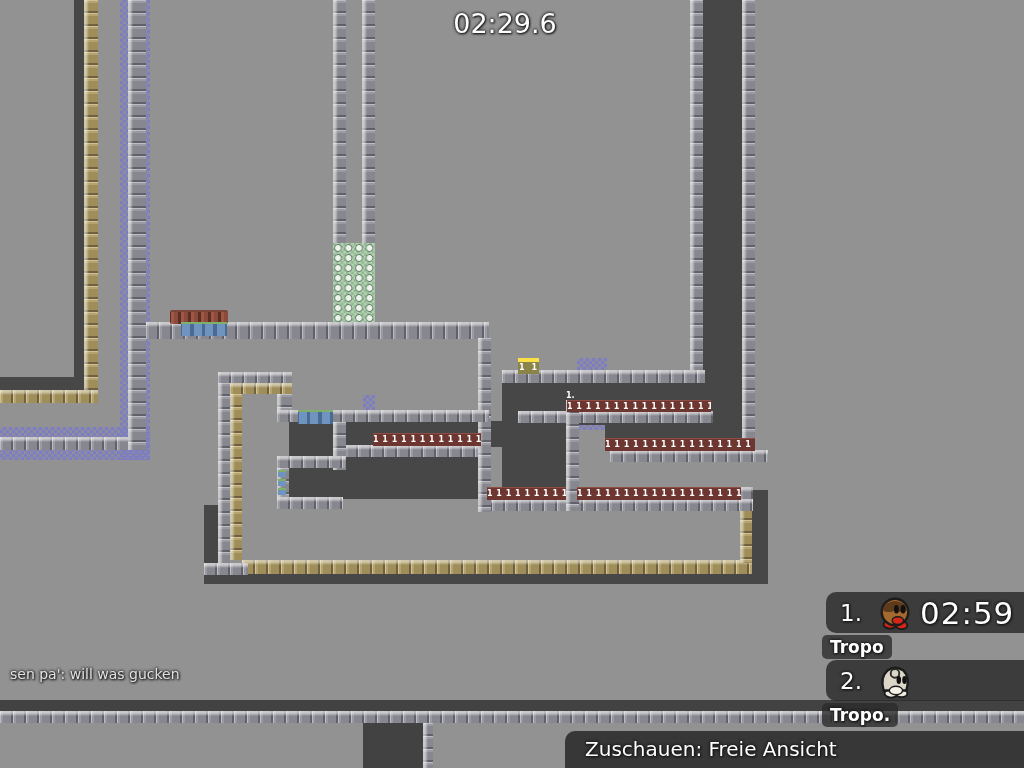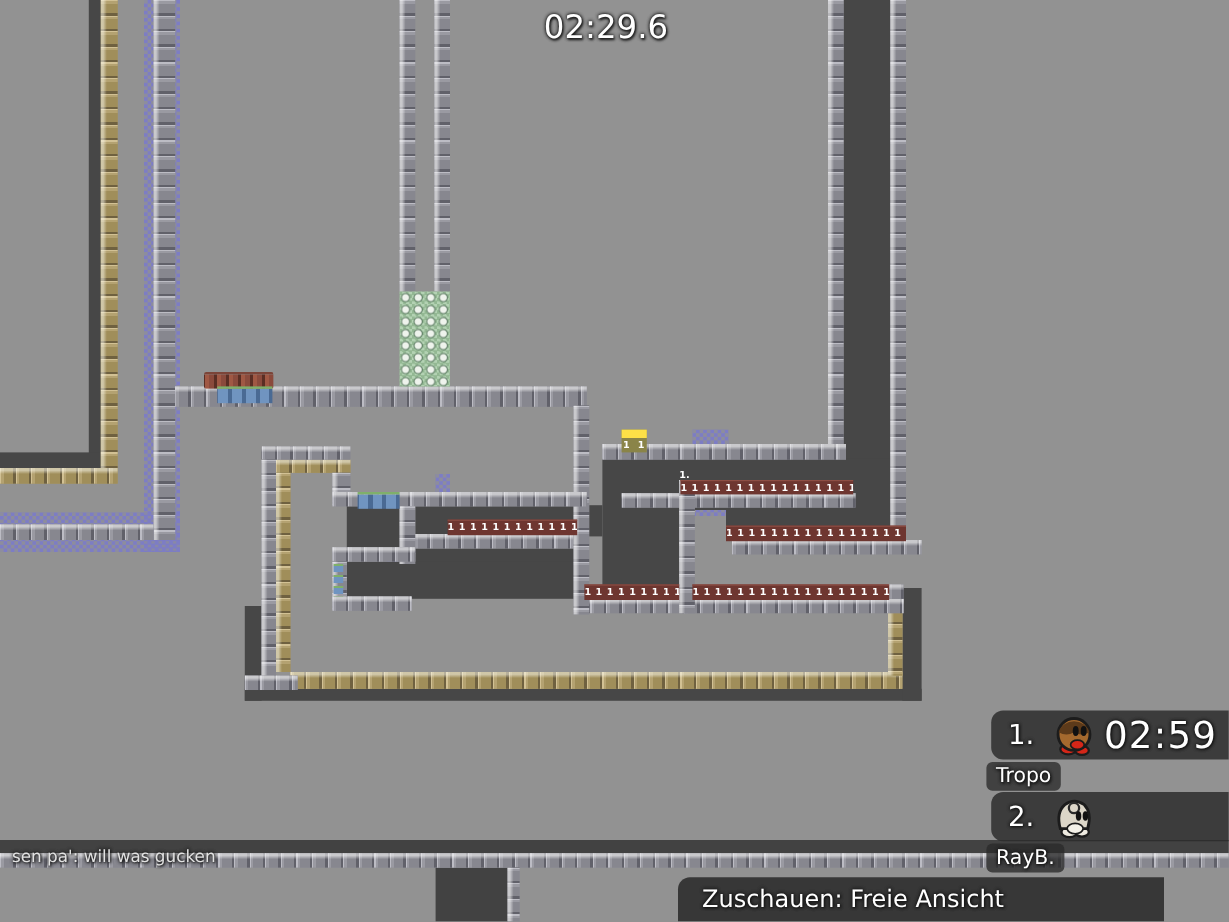--- a/index.html
+++ b/index.html
@@ -32,44 +32,44 @@
   
   .g{background-color:#93b893;
      background-image:
        radial-gradient(circle at 5px 5px,#eef3ec 2.5px,#5c7a62 3.4px,rgba(0,0,0,0) 4.2px),
        conic-gradient(#b3d2b3 25%,transparent 0 50%,#b3d2b3 0 75%,transparent 0);
      background-size:10.5px 10px,5.2px 5.2px;}
   
   .r{background:#6e3630;border-top:1px solid #8e4e44;color:#fff;
      font:bold 8px "DejaVu Sans",sans-serif;letter-spacing:.5px;line-height:11px;
      text-align:center;white-space:nowrap;overflow:hidden;}
-  .o{background:#8a8448;border-top:7px solid #fde047;color:#fff;
+  .o{background:#8a8448;border-top:4px solid #fde047;color:#fff;
      font:bold 8px "DejaVu Sans",sans-serif;letter-spacing:2px;line-height:11px;
      text-align:right;white-space:nowrap;overflow:hidden;}
   .lone{color:#fff;font:bold 8px "DejaVu Sans",sans-serif;line-height:9px;}
   
   .pk{background:repeating-linear-gradient(90deg,#5a2e24 0 1px,#a05844 1px 4px,#8a4a3c 4px 8px,#5a2e24 8px 10px);
       border-top:2px solid #7c4438;border-radius:2px;}
   .sp{background:repeating-linear-gradient(90deg,#4a6a94 0 1px,#7094c0 1px 9px,#4a6a94 9px 11.5px);
       border-top:2px solid #7fb06a;}
   .spv{background:repeating-linear-gradient(180deg,#7fb06a 0 2px,#6f94c0 2px 7px,rgba(0,0,0,0) 7px 9px);}
 
   
   .outline{text-shadow:0 0 3px rgba(20,20,20,.9),0 0 3px rgba(20,20,20,.9),1px 1px 2px rgba(20,20,20,.8);}
   #timer{position:absolute;top:8px;left:505px;transform:translateX(-50%);
          color:#fff;font-size:27px;}
-  #chat{position:absolute;left:10px;top:666px;color:#e2e2e2;font-size:14px;line-height:16px;margin-top:40px;}
+  #chat{position:absolute;left:10px;top:666px;color:#e2e2e2;font-size:14px;line-height:16px;}
   .sb-row{position:absolute;left:826px;width:198px;height:41px;background:rgba(42,42,42,.82);
           border-radius:10px 0 0 10px;display:flex;align-items:center;color:#fff;}
   .sb-rank{font-size:23px;margin-left:14px;width:30px;}
   .sb-time{font-size:31px;margin-left:6px;letter-spacing:1px;}
   .sb-name{position:absolute;left:822px;height:24px;background:rgba(42,42,42,.78);
-           border-radius:5px;color:#fff;font-size:17px;line-height:24px;padding:0 8px;}
+           border-radius:5px;color:#fff;font-size:17px;line-height:24px;padding:0 8px;font-weight:bold;}
   .avatar{width:38px;height:38px;margin-left:6px;flex:0 0 auto;}
-  #spectate{position:absolute;left:565px;top:731px;width:405px;height:37px;
+  #spectate{position:absolute;left:565px;top:731px;width:459px;height:37px;
             background:rgba(48,48,48,.92);border-radius:10px 0 0 0;
             color:#fff;font-size:20px;line-height:37px;padding-left:20px;box-sizing:border-box;}
 </style>
 </head>
 <body>
 
 <div id="screen">
 
   <i class="m c" style="left:120px;top:0;width:30px;height:460px"></i>
   <i class="m c" style="left:0;top:427px;width:150px;height:33px"></i>
@@ -169,19 +169,19 @@
       <ellipse cx="16" cy="33" rx="7" ry="4.5" fill="#eeeae0" stroke="#1c1c1c" stroke-width="2"></ellipse>
       <ellipse cx="27" cy="33" rx="6" ry="4" fill="#eeeae0" stroke="#1c1c1c" stroke-width="2"></ellipse>
       <path d="M8 30 Q4 16 12 9 Q20 3 29 9 Q36 16 32 30 Z" fill="#dcd6c8" stroke="#1c1c1c" stroke-width="2.5"></path>
       <circle cx="20" cy="12" r="4.5" fill="none" stroke="#2a2a2a" stroke-width="2"></circle>
       <ellipse cx="24" cy="19" rx="2.4" ry="4.2" fill="#111"></ellipse>
       <ellipse cx="30" cy="19" rx="2.4" ry="4.2" fill="#111"></ellipse>
       <ellipse cx="21" cy="30" rx="7" ry="4.5" fill="#f4f1e8" stroke="#1c1c1c" stroke-width="1.5"></ellipse>
     </svg>
     <span class="sb-time outline"></span>
   </div>
-  <div class="sb-name outline" style="top:703px">RayB.</div>
+  <div class="sb-name outline" style="top:703px">Tropo.</div>
 
   <div id="spectate">
     <span class="outline">Zuschauen: Freie Ansicht</span>
   </div>
 
 </div>
 
 </body></html>

